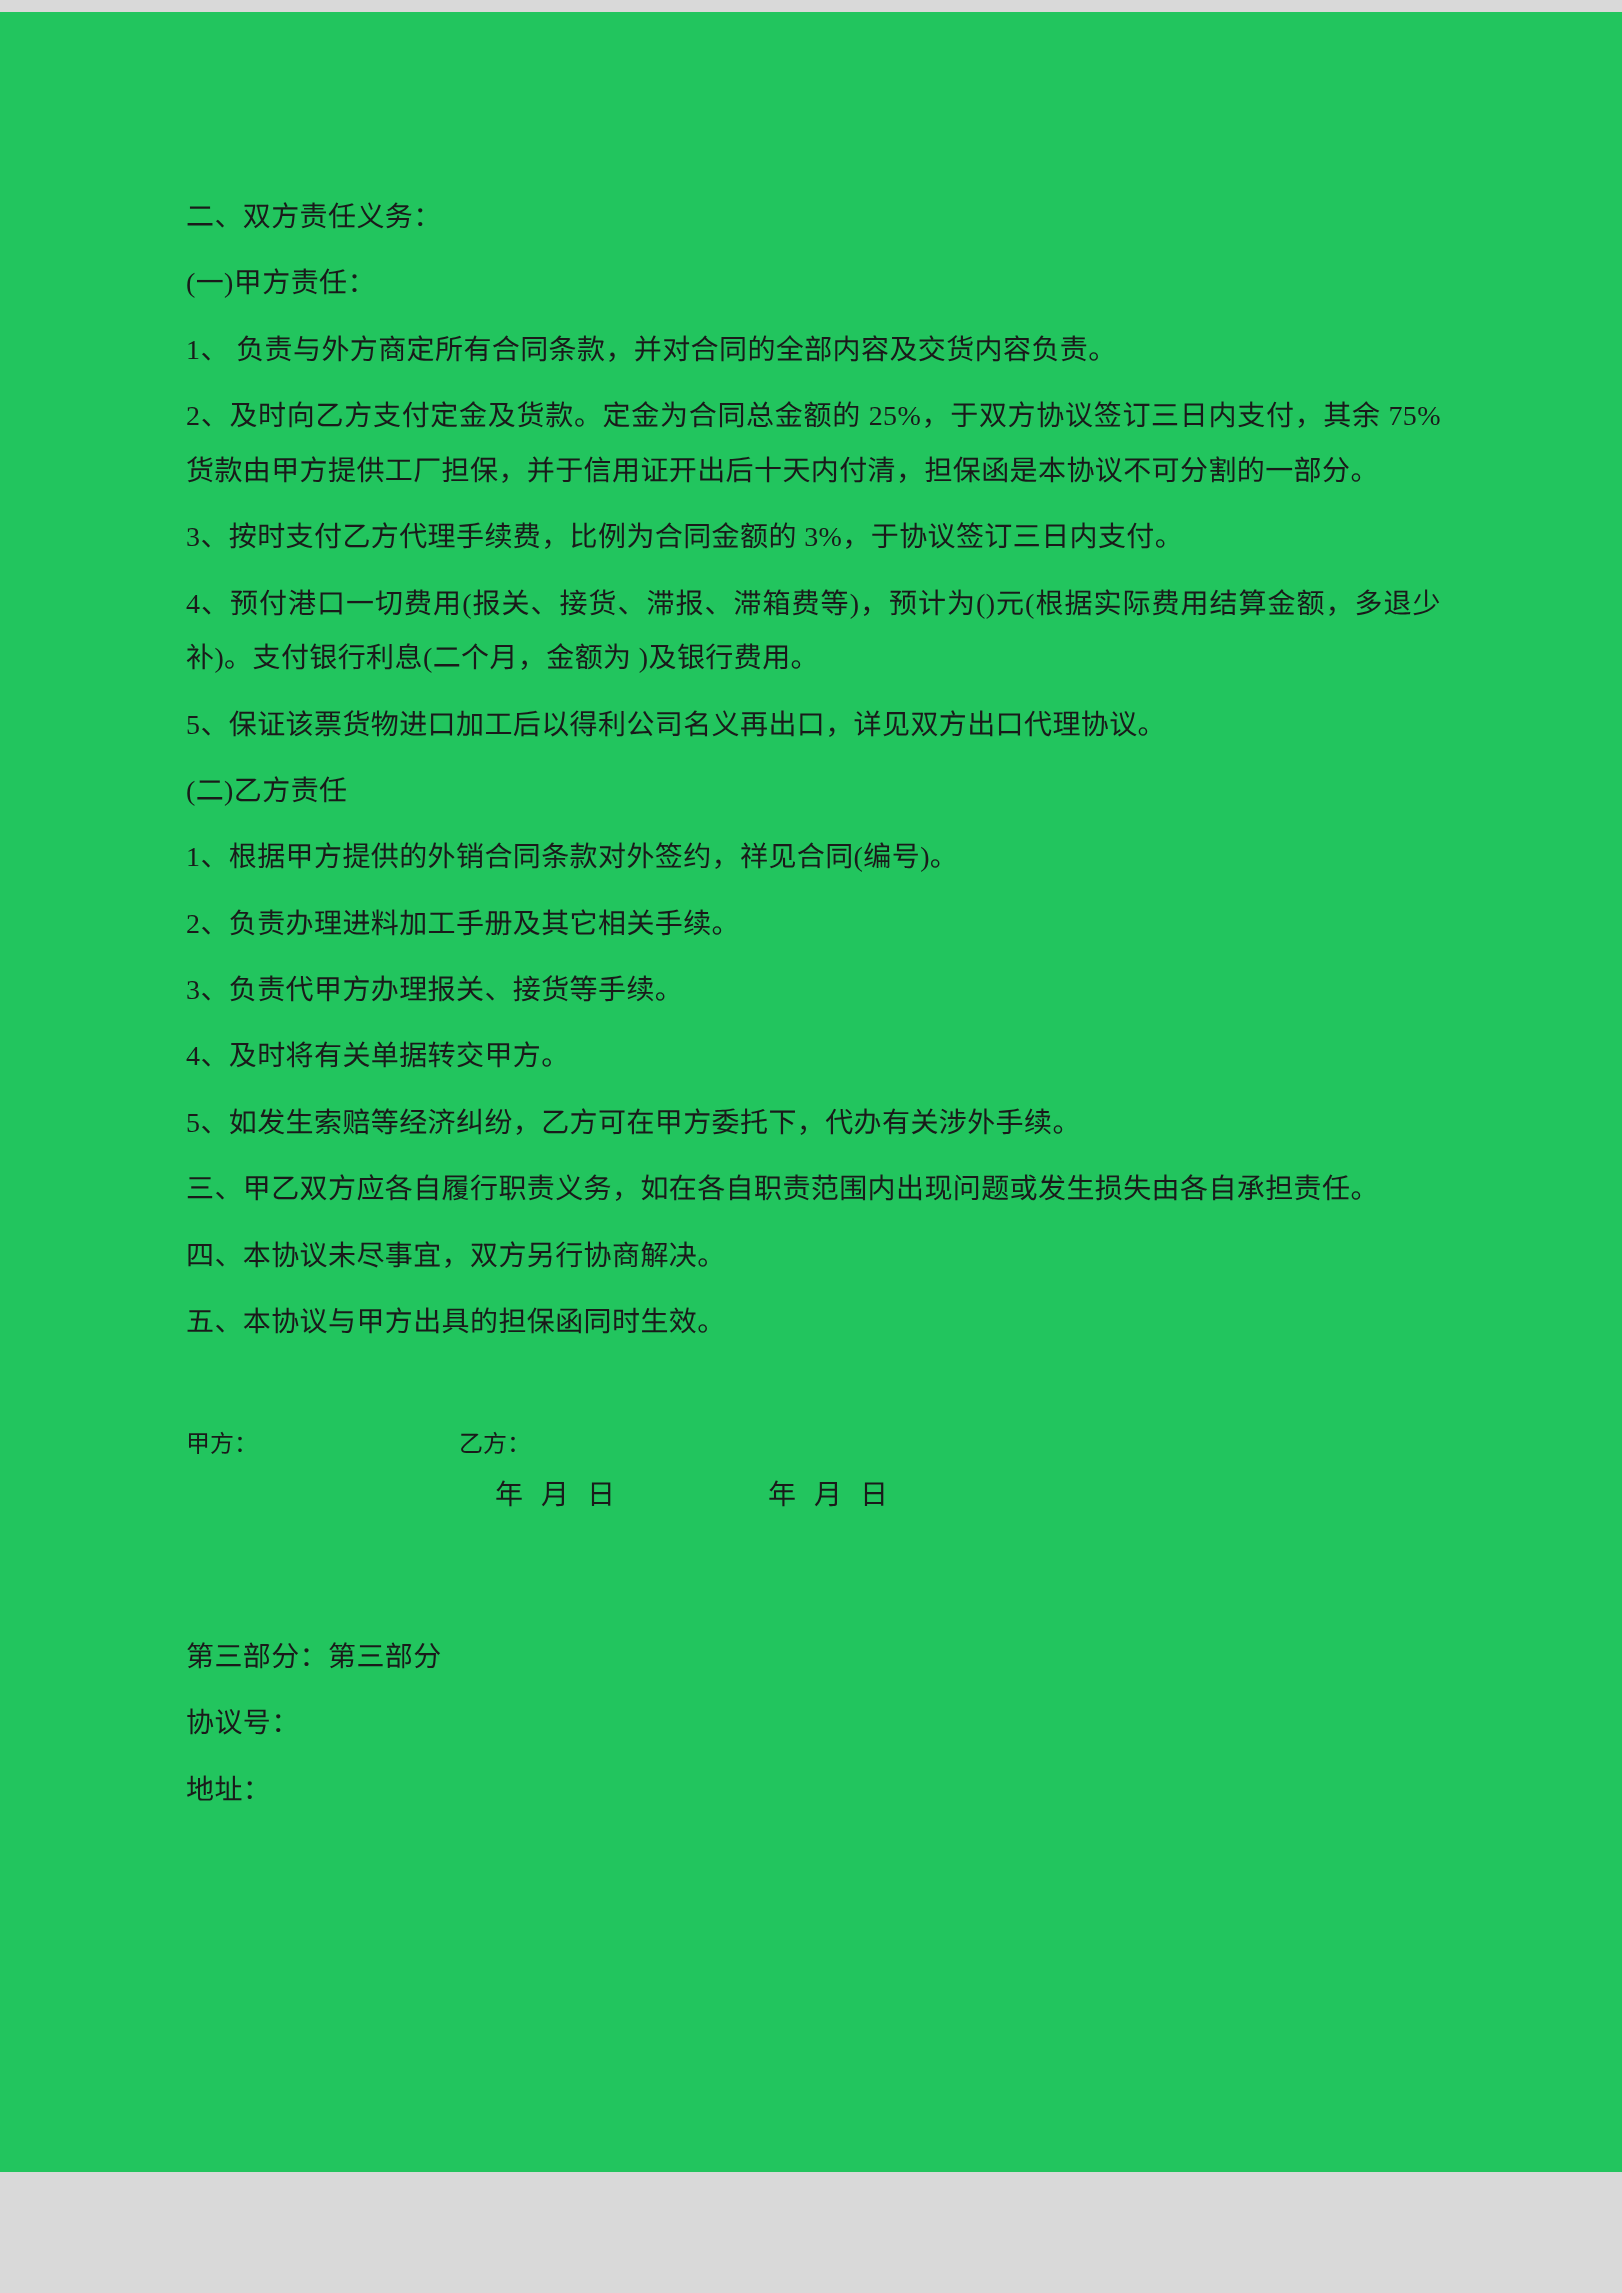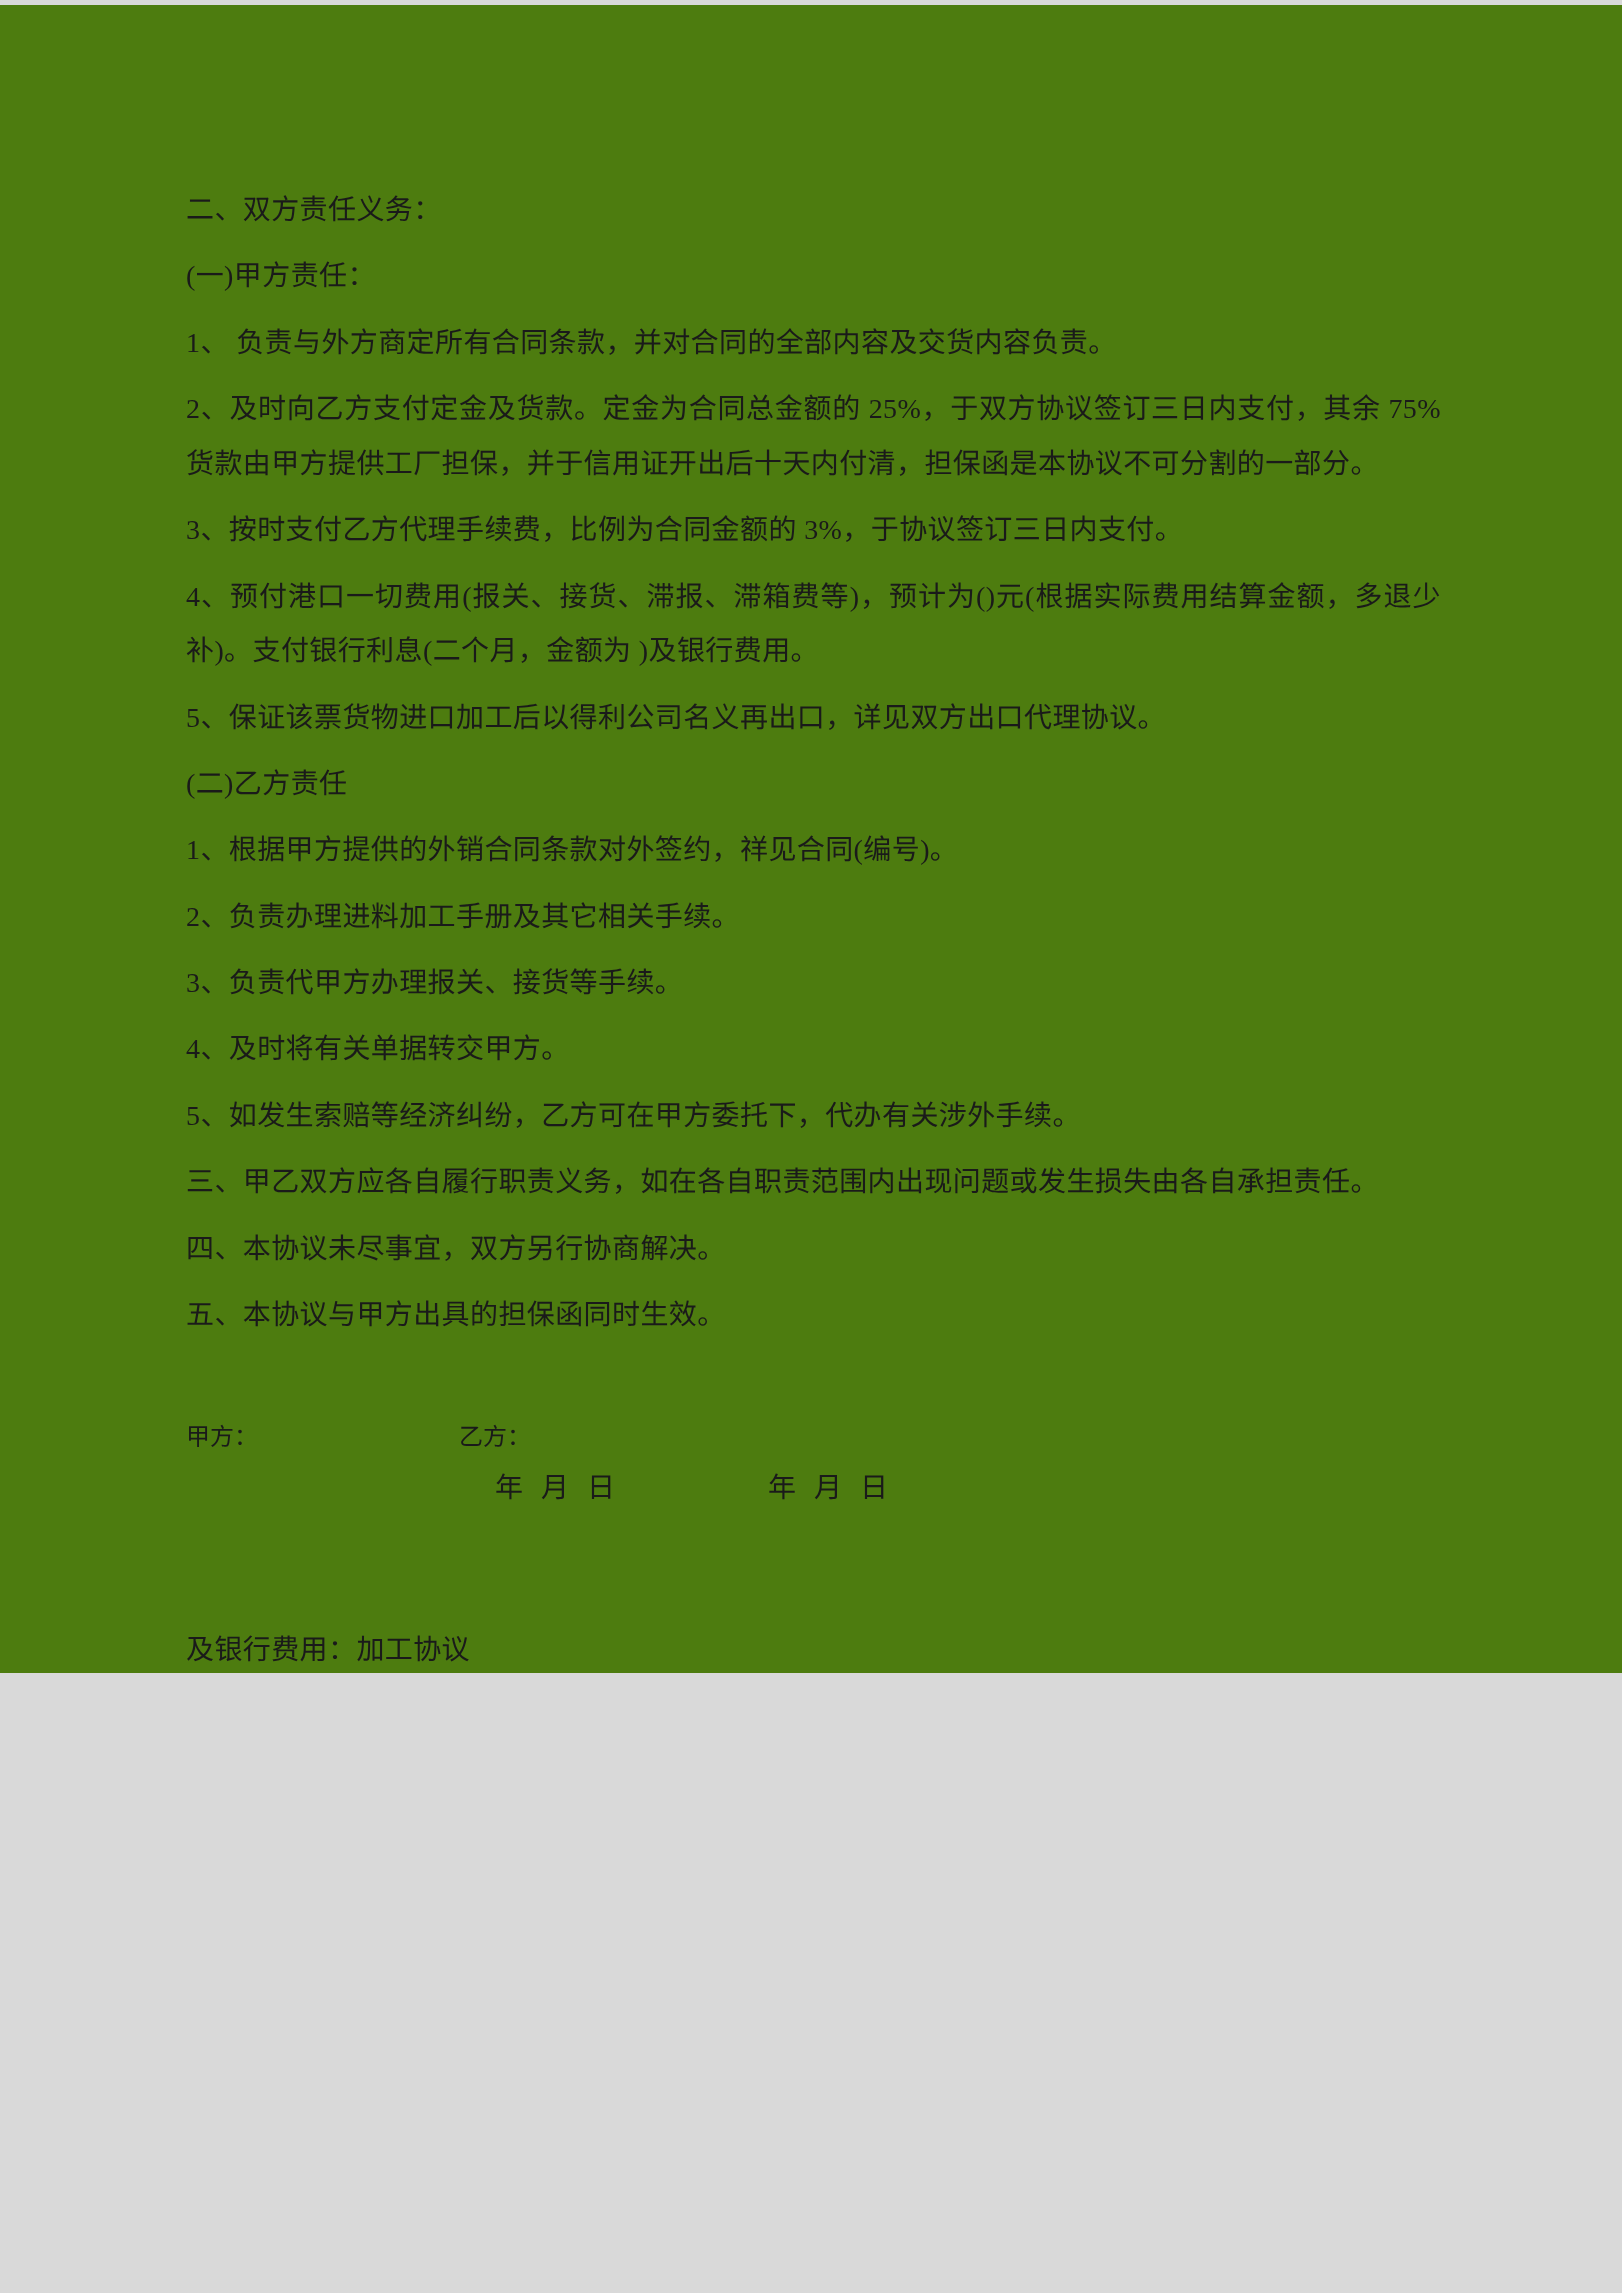--- a/index.html
+++ b/index.html
@@ -5,25 +5,25 @@
   html, body {
     margin: 0;
     padding: 0;
     background: #d9d9d9;
   }
   body {
     font-family: "Liberation Serif", "DejaVu Serif", serif;
   }
   .page {
     width: 1623px;
-    height: 1668px;
-    background: #4d7c0f;
+    height: 2160px;
+    background: #22c55e;
     position: relative;
     box-sizing: border-box;
-    margin: 5px auto;
+    margin: 12px auto;
     overflow: hidden;
   }
   .content {
     position: absolute;
     left: 186px;
     top: 178px;
     width: 1255px;
   }
   .para {
     font-size: 28px;
@@ -96,21 +96,21 @@
       <span class="sign-col-a">甲方：</span>
       <span class="sign-col-b">乙方：</span>
     </div>
     <div class="date-row">
       <span class="date-col-a">年 月 日</span>
       <span class="date-col-b">年 月 日</span>
     </div>
 
     <div class="spacer-xl"></div>
 
-    <p class="para">及银行费用：加工协议</p>
+    <p class="para">第三部分：第三部分</p>
     <p class="para">协议号：</p>
     <p class="para">地址：</p>
 
   </div>
 
   <div class="footer">第 3 页 共 5 页</div>
 </div>
 
 
 </body></html>

